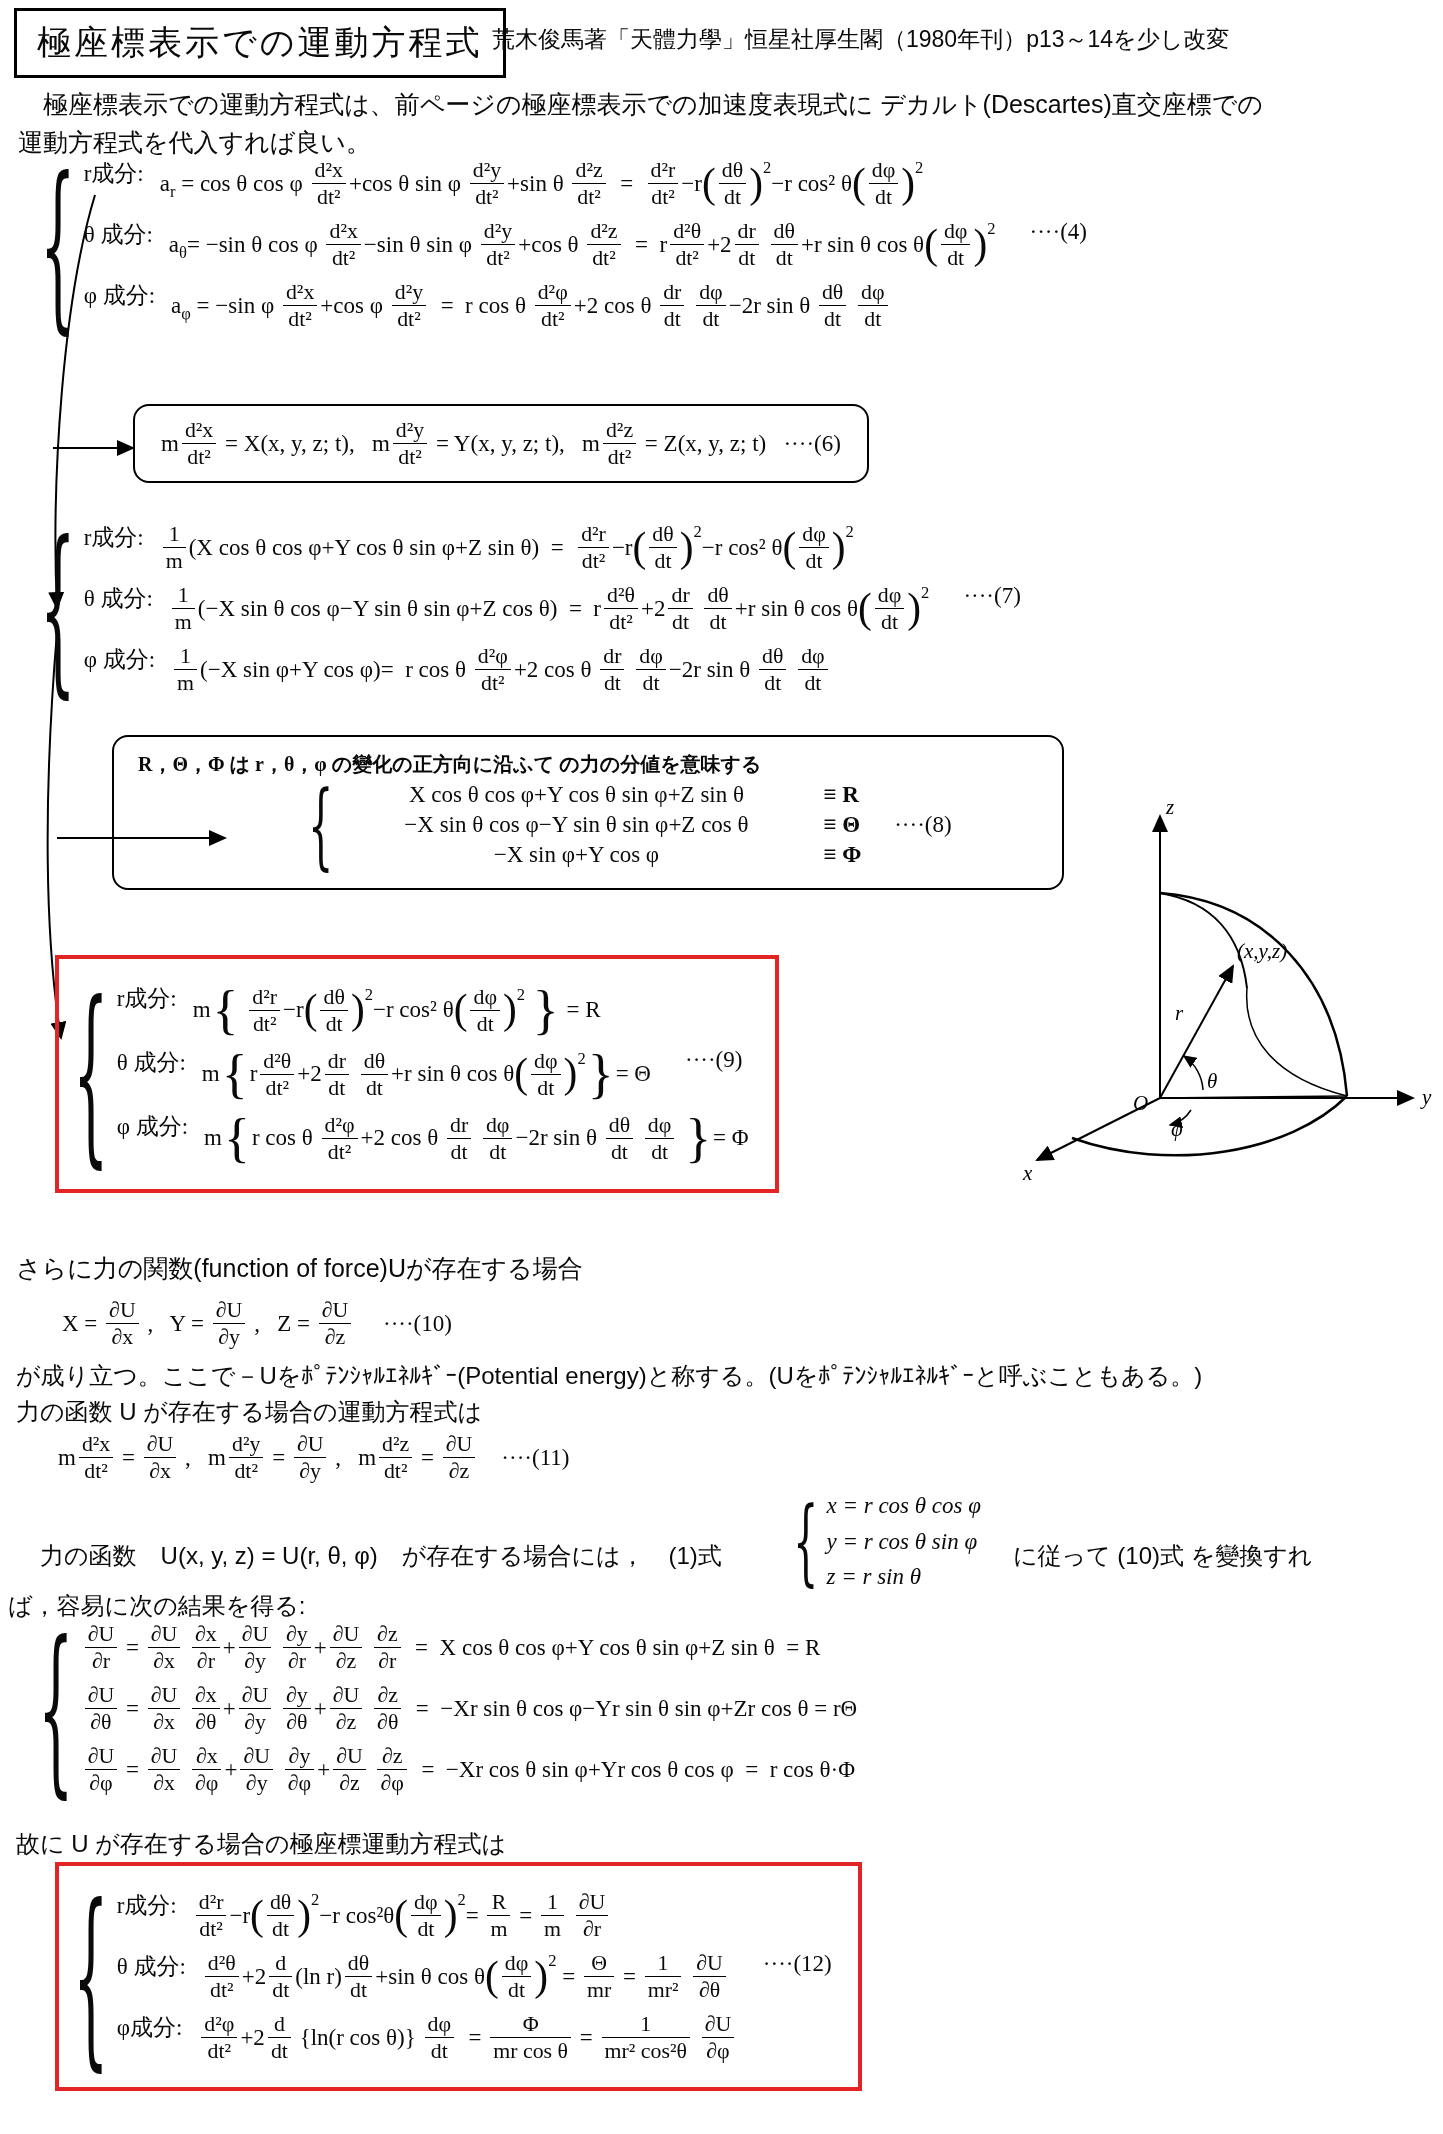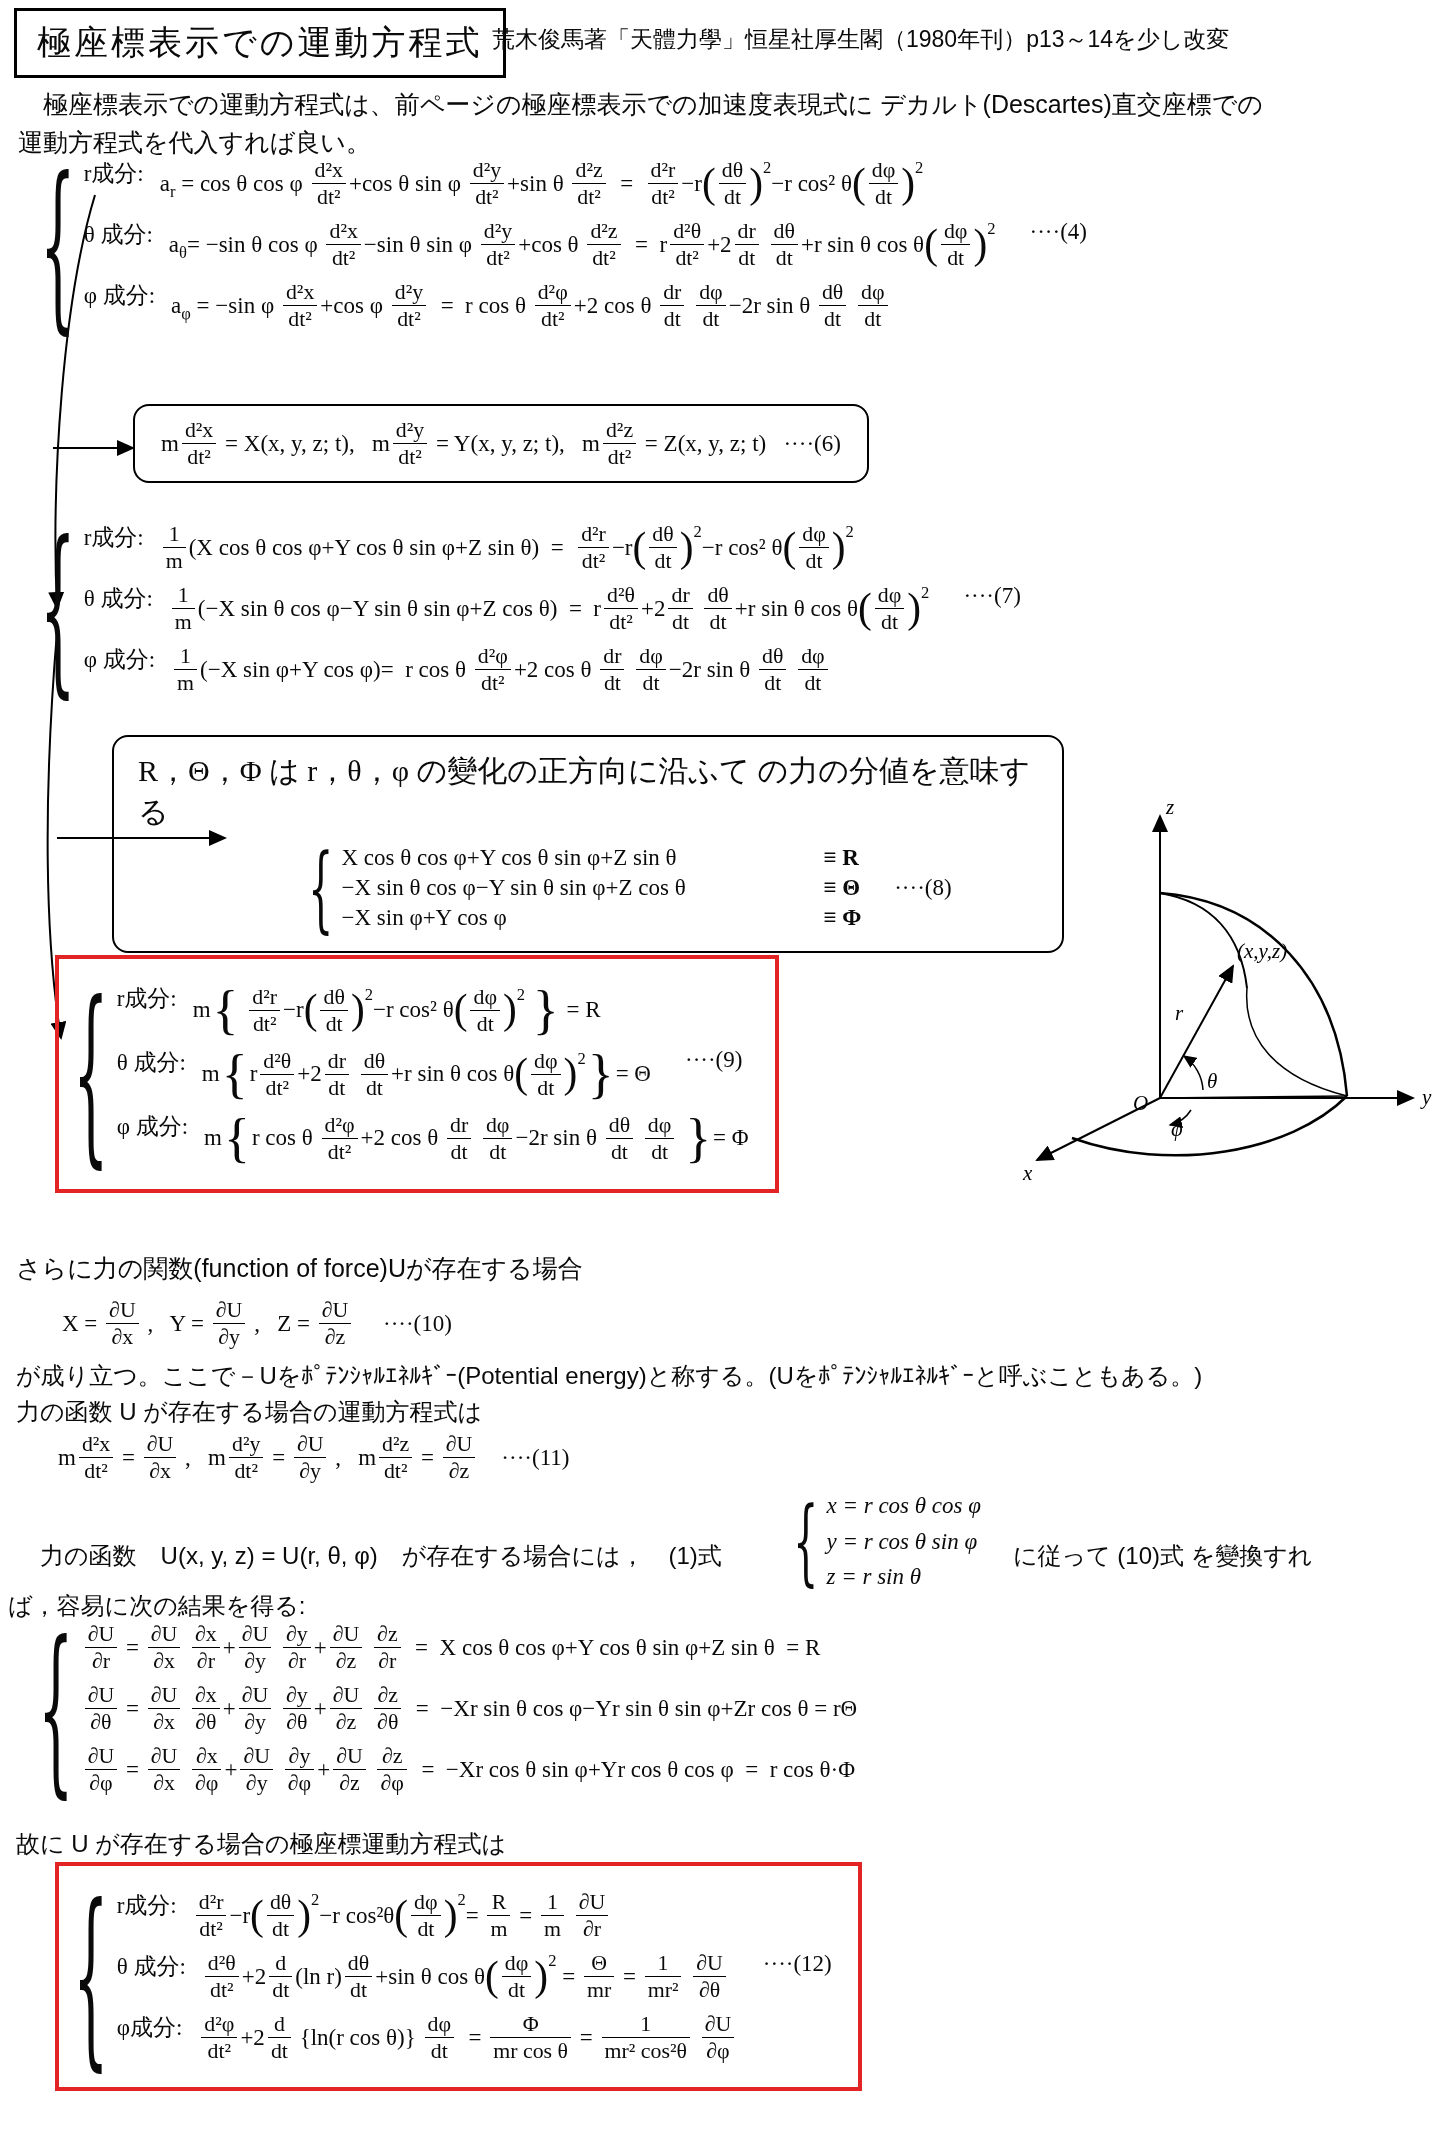--- a/index.html
+++ b/index.html
@@ -33,25 +33,25 @@
   .sysbrace{font-family:"DejaVu Serif",serif;display:inline-block;line-height:1;
             transform-origin:50% 50%;margin-right:8px;font-weight:200;}
   .b-lg{font-size:56px;transform:scaleY(3.25);}
   .b-xl{font-size:56px;transform:scaleY(3.45);}
   .b-md{font-size:40px;transform:scaleY(2.35);}
 
   .box6{position:absolute;left:133px;top:404px;border:2.5px solid #000;border-radius:16px;
         padding:12px 26px;}
   .box8{position:absolute;left:112px;top:735px;border:2.5px solid #000;border-radius:16px;
         padding:14px 24px 16px 24px;width:900px;}
-  .box8-title{font-family:"Liberation Serif","DejaVu Serif",serif;font-size:30px;font-weight:normal;margin-bottom:8px;}
+  .box8-title{font-family:"Liberation Serif","DejaVu Serif",serif;font-size:20px;font-weight:bold;}
   .b8wrap{display:flex;align-items:center;margin-left:170px;}
   .b8row{display:flex;align-items:center;font-family:"Liberation Serif","DejaVu Serif",serif;
          font-size:23px;margin:4px 0;}
-  .b8main{display:inline-block;min-width:470px;text-align:left;white-space:pre;}
+  .b8main{display:inline-block;min-width:470px;text-align:center;white-space:pre;}
   .b8rhs{display:inline-block;margin-left:12px;font-weight:bold;white-space:pre;}
 
   .redbox{border:4px solid #e32424;}
   .box9{position:absolute;left:55px;top:955px;padding:14px 26px 14px 14px;}
   .box12{position:absolute;left:55px;top:1862px;padding:14px 26px 14px 14px;}
 
   .pos-eq4{left:40px;top:148px;}
   .pos-eq7{left:40px;top:512px;}
   .pos-chain{left:38px;top:1612px;}
   .pos-tr{left:793px;top:1488px;}

